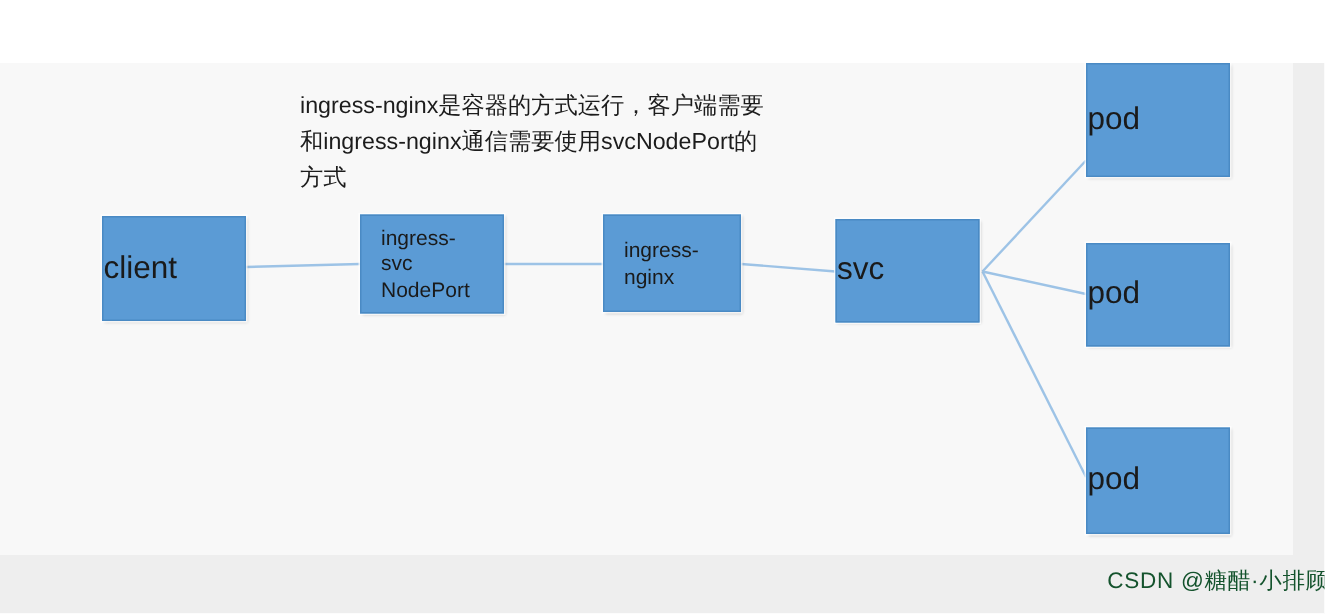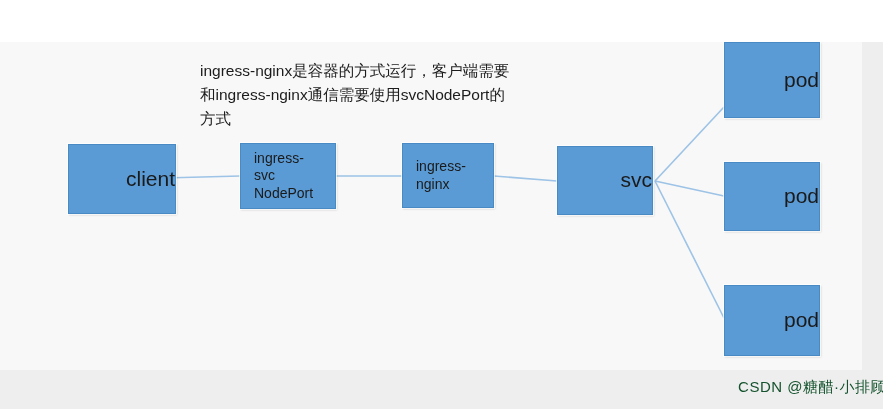--- a/index.html
+++ b/index.html
@@ -41,41 +41,41 @@
     pointer-events: none;
   }
   .node {
     position: absolute;
     box-sizing: border-box;
     background: #5b9bd5;
     border: 1px solid #4a8ac4;
     box-shadow: 0 0 0 1px rgba(255,255,255,0.75), 1px 1px 2px rgba(0,0,0,0.18);
     display: flex;
     align-items: center;
-    justify-content: flex-end;
+    justify-content: flex-start;
     color: #1a1a1a;
     text-align: center;
   }
   .node-label {
     display: block;
     line-height: 1.25;
     white-space: pre-line;
   }
   .node-big > .node-label {
     font-size: 21px;
   }
   .node-small > .node-label {
     font-size: 14px;
     text-align: left;
     width: 100%;
     padding-left: 13px;
     box-sizing: border-box;
   }
   #node-client {
-    left: 68px;  top: 144px;  width: 108px;  height: 70px;
+    left: 68px;  top: 144px;  width: 96px;  height: 70px;
   }
   #node-ingress-svc {
     left: 240px; top: 143px;  width: 96px;  height: 66px;
     justify-content: flex-start;
   }
   #node-ingress-nginx {
     left: 402px; top: 143px;  width: 92px;  height: 65px;
     justify-content: flex-start;
   }
   #node-svc {

